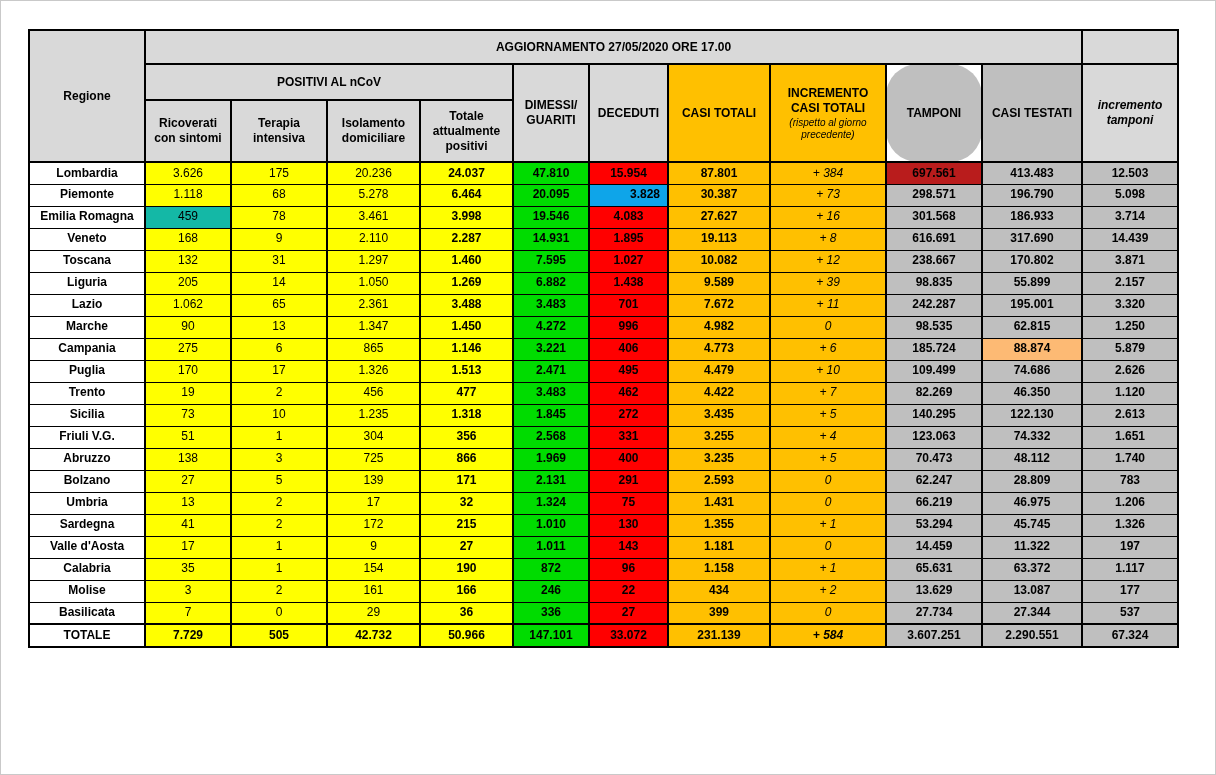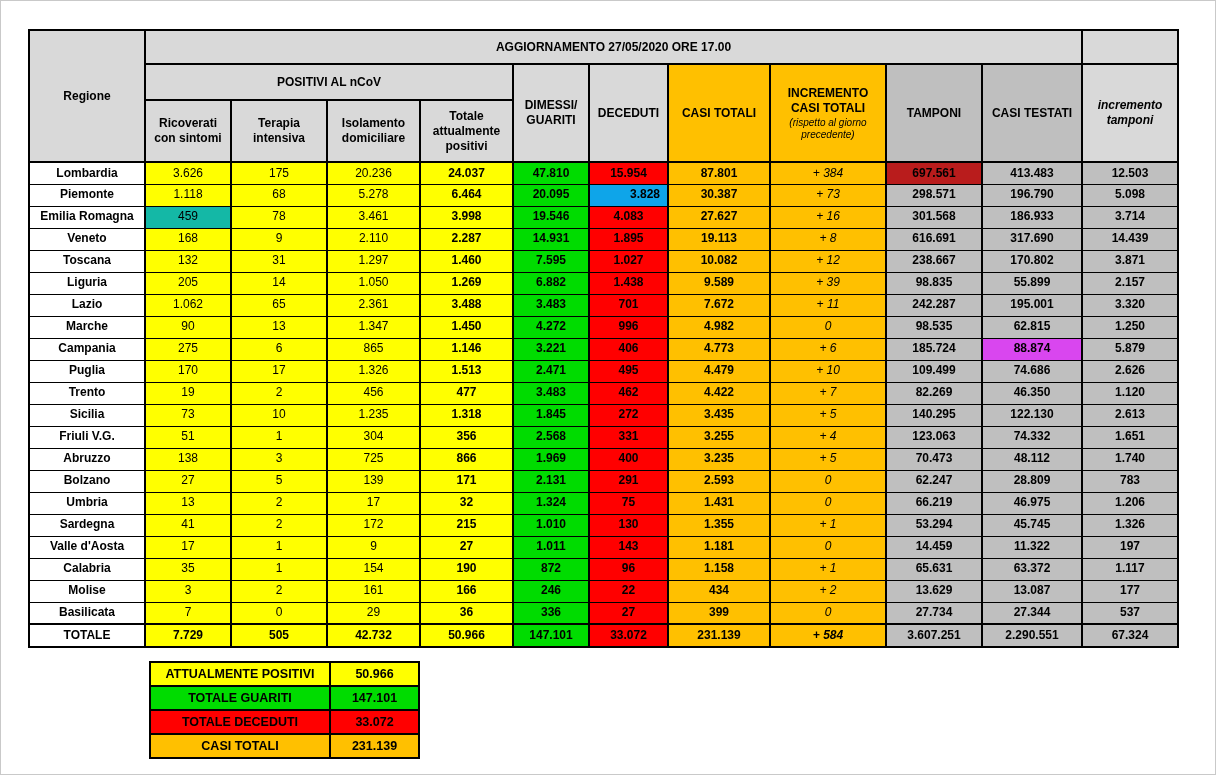--- a/index.html
+++ b/index.html
@@ -90,21 +90,21 @@
       <tr class="r-group">
         <th colspan="4" class="light-h" style="background: rgb(217, 217, 217);">POSITIVI AL nCoV</th>
         <th rowspan="2" class="light-h pre" style="background: rgb(217, 217, 217);">DIMESSI/
 GUARITI</th>
         <th rowspan="2" class="light-h" style="background: rgb(217, 217, 217);">DECEDUTI</th>
         <th rowspan="2" class="orange-h" style="background: rgb(255, 192, 0);">CASI TOTALI</th>
         <th rowspan="2" class="orange-h" style="background: rgb(255, 192, 0);">
           <div>INCREMENTO CASI TOTALI</div>
           <div class="note">(rispetto al giorno precedente)</div>
         </th>
-        <th rowspan="2" class="gray-h" style="background: rgb(191, 191, 191);">TAMPONI</th>
+        <th rowspan="2" class="gray-h" style="background: rgb(191, 191, 191); border-radius: 32px;">TAMPONI</th>
         <th rowspan="2" class="gray-h" style="background: rgb(191, 191, 191);">CASI TESTATI</th>
         <th rowspan="2" class="light-h italic-h" style="background: rgb(217, 217, 217);">incremento tamponi</th>
       </tr>
       <tr class="r-sub">
         <th class="light-h" style="background: rgb(217, 217, 217);">Ricoverati con sintomi</th>
         <th class="light-h" style="background: rgb(217, 217, 217);">Terapia intensiva</th>
         <th class="light-h" style="background: rgb(217, 217, 217);">Isolamento domiciliare</th>
         <th class="light-h" style="background: rgb(217, 217, 217);">Totale attualmente positivi</th>
       </tr>
     </thead>
@@ -225,21 +225,21 @@
           <td class="b" style="background: rgb(255, 255, 255);">Campania</td>
           <td style="background: rgb(255, 255, 0);">275</td>
           <td style="background: rgb(255, 255, 0);">6</td>
           <td style="background: rgb(255, 255, 0);">865</td>
           <td class="b" style="background: rgb(255, 255, 0);">1.146</td>
           <td class="b" style="background: rgb(0, 220, 0);">3.221</td>
           <td class="b" style="background: rgb(255, 0, 0);">406</td>
           <td class="b" style="background: rgb(255, 192, 0);">4.773</td>
           <td class="i" style="background: rgb(255, 192, 0);">+ 6</td>
           <td class="b" style="background: rgb(191, 191, 191);">185.724</td>
-          <td class="b" style="background: #d946ef;">88.874</td>
+          <td class="b" style="background: #fdba74;">88.874</td>
           <td class="b" style="background: rgb(191, 191, 191);">5.879</td>
         </tr>
         <tr>
           <td class="b" style="background: rgb(255, 255, 255);">Puglia</td>
           <td style="background: rgb(255, 255, 0);">170</td>
           <td style="background: rgb(255, 255, 0);">17</td>
           <td style="background: rgb(255, 255, 0);">1.326</td>
           <td class="b" style="background: rgb(255, 255, 0);">1.513</td>
           <td class="b" style="background: rgb(0, 220, 0);">2.471</td>
           <td class="b" style="background: rgb(255, 0, 0);">495</td>
@@ -413,34 +413,14 @@
           <td class="b" style="background: rgb(255, 0, 0);">33.072</td>
           <td class="b" style="background: rgb(255, 192, 0);">231.139</td>
           <td class="i" style="background: rgb(255, 192, 0);">+ 584</td>
           <td class="b" style="background: rgb(191, 191, 191);">3.607.251</td>
           <td class="b" style="background: rgb(191, 191, 191);">2.290.551</td>
           <td class="b" style="background: rgb(191, 191, 191);">67.324</td>
         </tr>
       </tbody>
   </table>
 
-  <table class="summary">
-    <tbody>
-        <tr>
-          <td class="sum-label" style="background: rgb(255, 255, 0);">ATTUALMENTE POSITIVI</td>
-          <td class="sum-value" style="background: rgb(255, 255, 0);">50.966</td>
-        </tr>
-        <tr>
-          <td class="sum-label" style="background: rgb(0, 220, 0);">TOTALE GUARITI</td>
-          <td class="sum-value" style="background: rgb(0, 220, 0);">147.101</td>
-        </tr>
-        <tr>
-          <td class="sum-label" style="background: rgb(255, 0, 0);">TOTALE DECEDUTI</td>
-          <td class="sum-value" style="background: rgb(255, 0, 0);">33.072</td>
-        </tr>
-        <tr>
-          <td class="sum-label" style="background: rgb(255, 192, 0);">CASI TOTALI</td>
-          <td class="sum-value" style="background: rgb(255, 192, 0);">231.139</td>
-        </tr>
-      </tbody>
-  </table>
 
 </div>
 
 </body></html>

